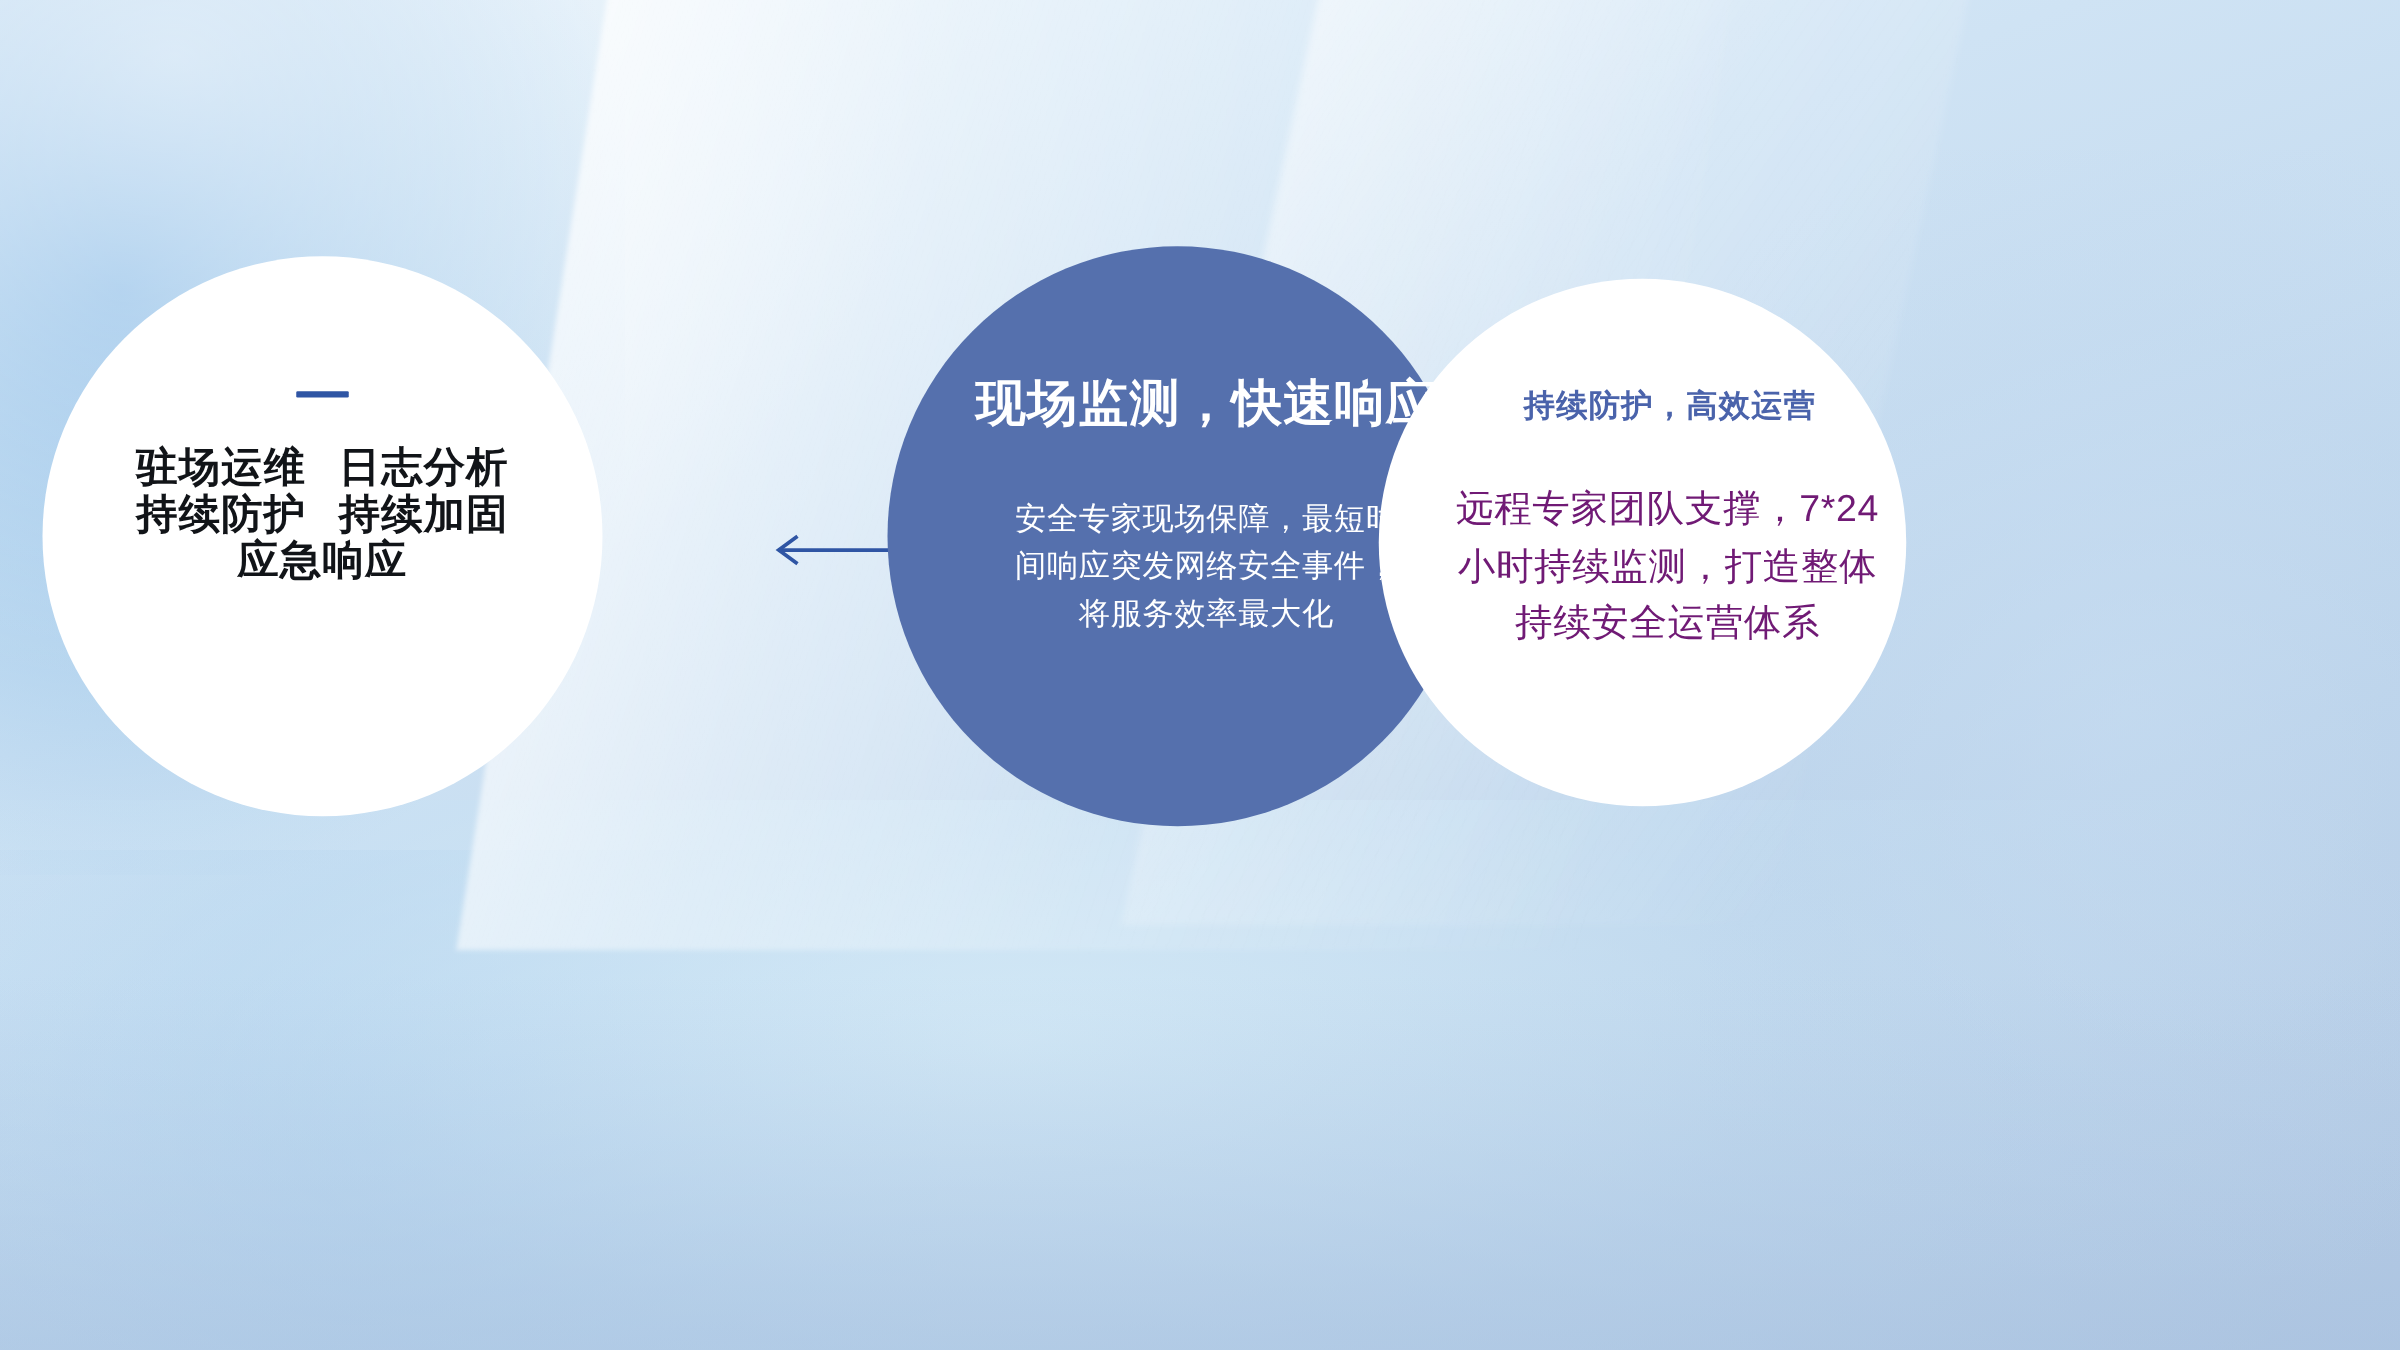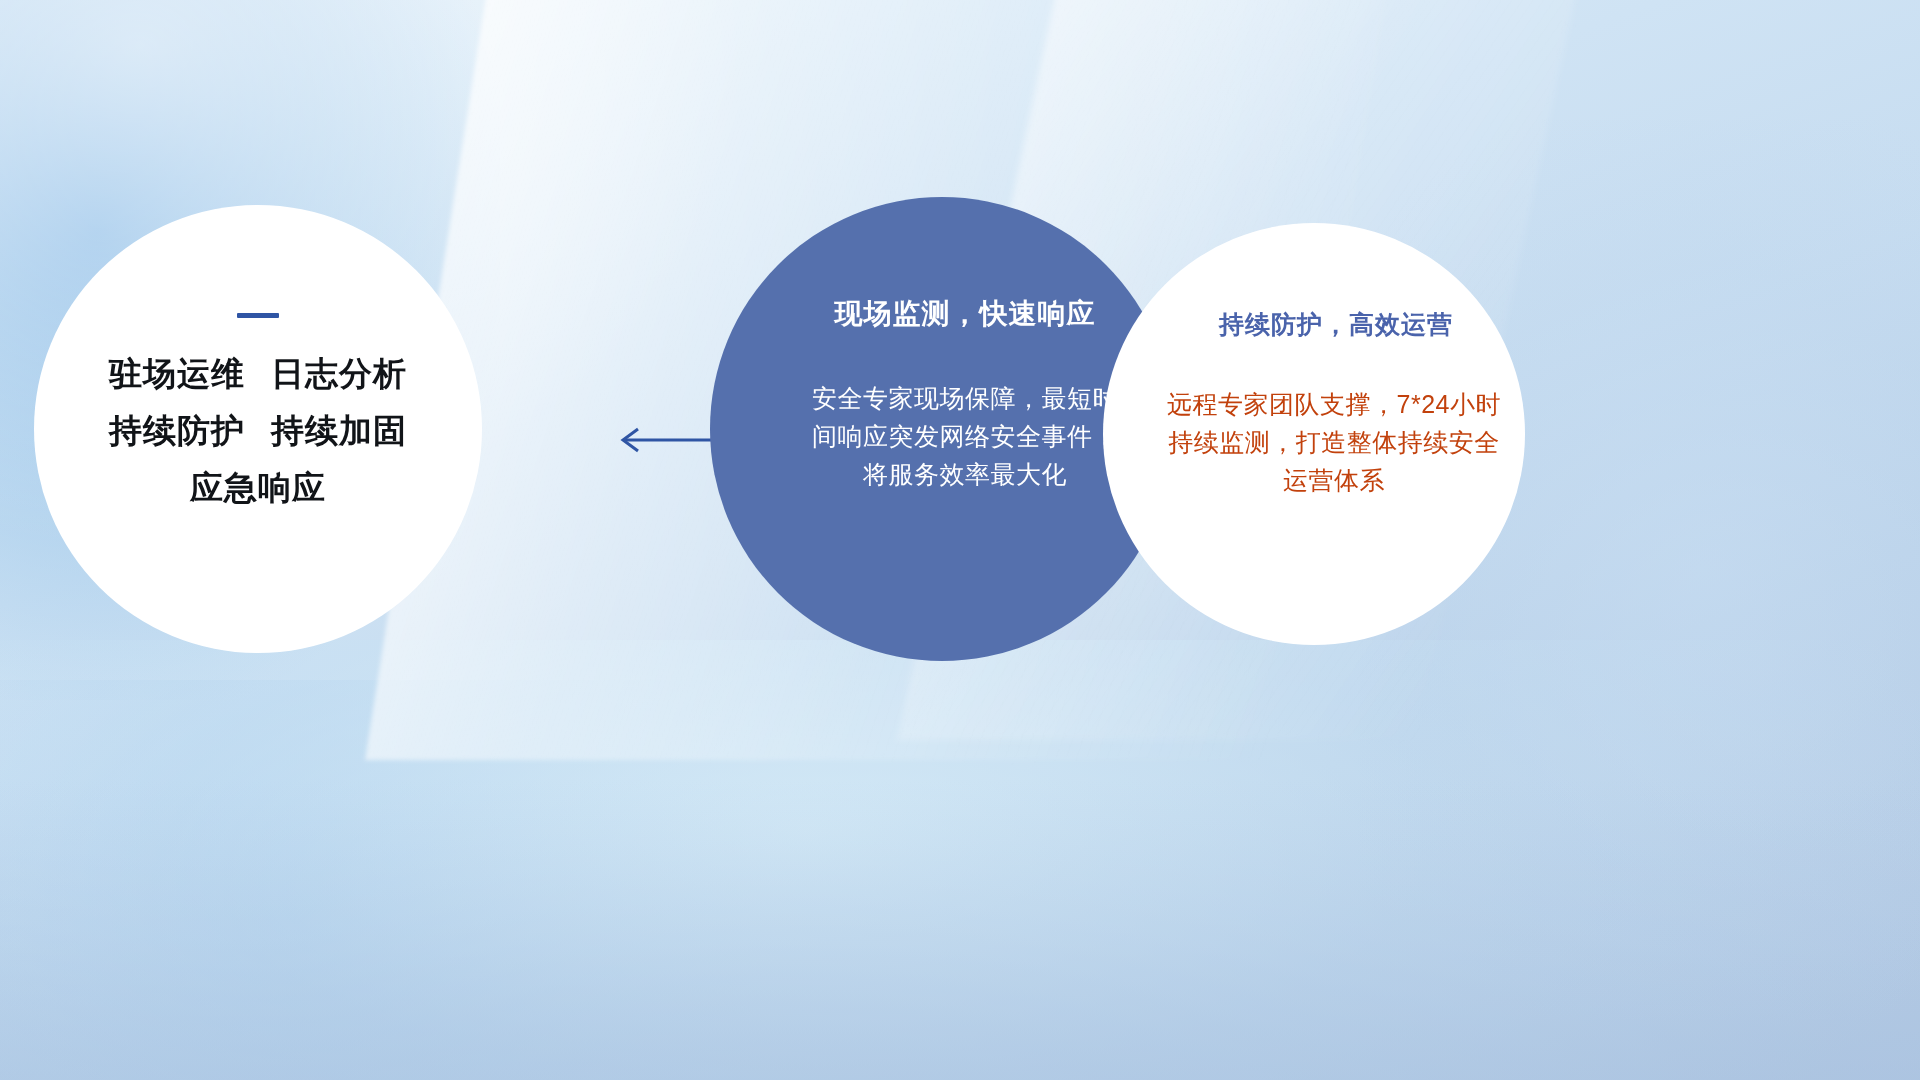--- a/index.html
+++ b/index.html
@@ -134,21 +134,20 @@
     width: 42px;
     height: 5px;
     background: #2f55a4;
     border-radius: 1px;
     margin-bottom: 38px;
   }
   .left-lines {
     display: flex;
     flex-direction: column;
     align-items: center;
-    gap: 20px;
   }
   .left-line {
     font-size: 33px;
     font-weight: bold;
     color: #111418;
     letter-spacing: 1px;
     white-space: nowrap;
     line-height: 1.12;
   }
   .left-line .gap { display: inline-block; width: 26px; }
@@ -160,21 +159,21 @@
     height: 464px;
     background: #5570ad;
     z-index: 2;
     display: flex;
     flex-direction: column;
     align-items: center;
     justify-content: flex-start;
     padding-top: 98px;
   }
   .mid-title {
-    font-size: 28px;
+    font-size: 40px;
     font-weight: bold;
     color: #ffffff;
     letter-spacing: 1px;
     white-space: nowrap;
     margin-left: 46px;
   }
   .mid-body {
     margin-top: 46px;
     width: 330px;
     margin-left: 46px;
@@ -203,22 +202,22 @@
     font-weight: bold;
     color: #4a63ab;
     letter-spacing: 1px;
     white-space: nowrap;
     margin-left: 44px;
   }
   .right-body {
     margin-top: 44px;
     width: 356px;
     margin-left: 40px;
-    font-size: 25px;
-    color: #c2410c;
+    font-size: 30px;
+    color: #701a75;
     line-height: 1.52;
     text-align: center;
     letter-spacing: 0.5px;
   }
 </style>
 </head>
 <body>
 
 <div id="stage">
 

